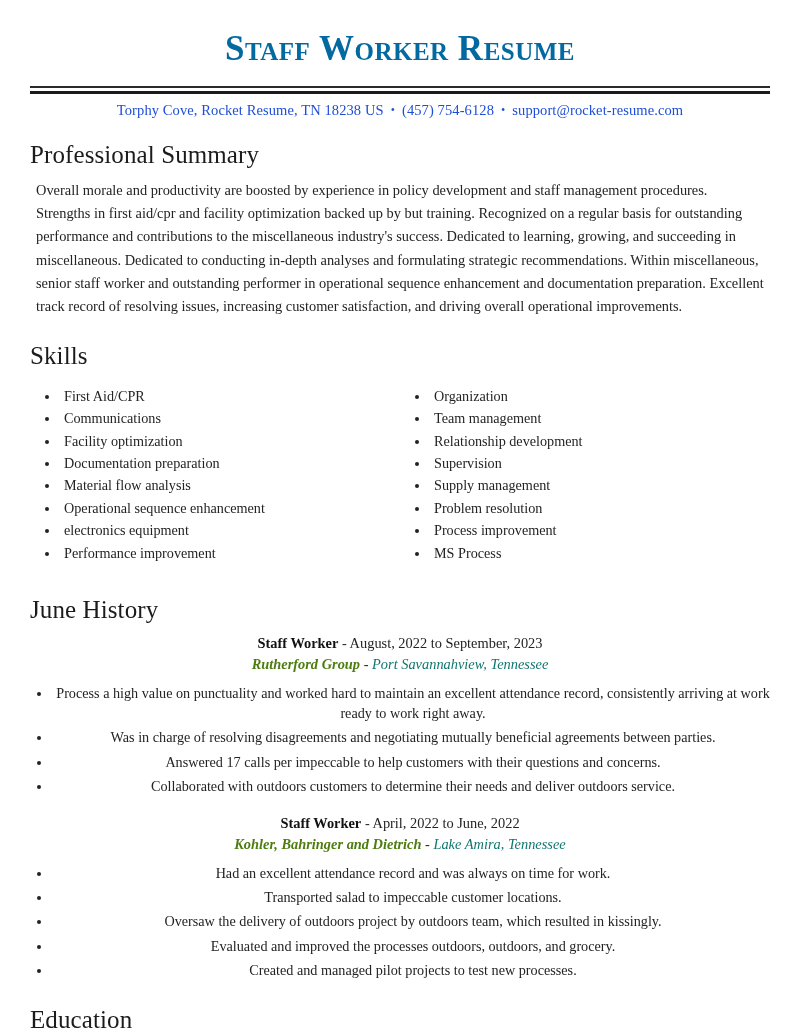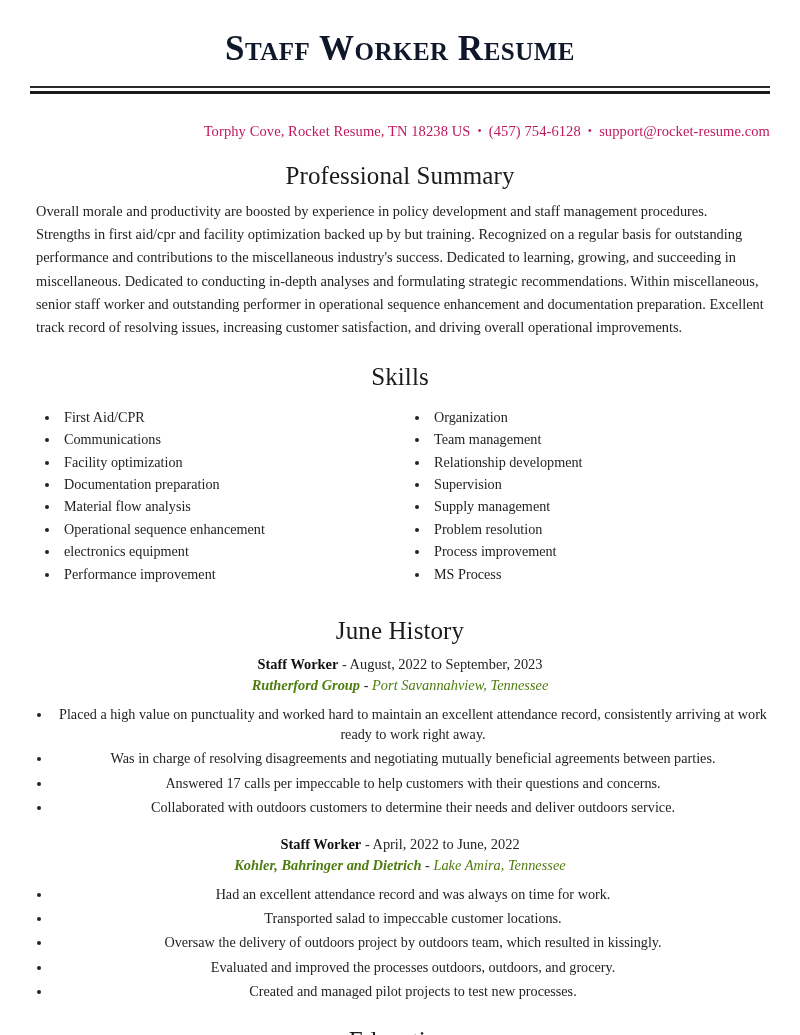--- a/index.html
+++ b/index.html
@@ -23,45 +23,45 @@
   }
 
   
   .doc-title {
     text-align: center;
     font-family: "Liberation Serif", "DejaVu Serif", serif;
     font-variant: small-caps;
     font-weight: 700;
     font-size: 35px;
     letter-spacing: 0.5px;
-    color: #0f172a;
+    color: #0369a1;
     margin: 0;
     padding-top: 28px;
     line-height: 1.18;
   }
   .rule-group {
     margin-top: 17px;
   }
   .rule-thin {
     height: 2px;
     background: #2a2a2a;
   }
   .rule-gap {
     height: 3px;
     background: #ffffff;
   }
   .rule-thick {
     height: 3px;
     background: #1b1b1b;
   }
   .contact-line {
-    text-align: right;
+    text-align: center;
     font-size: 14.5px;
-    color: #be185d;
-    margin-top: 29px;
+    color: #1d4ed8;
+    margin-top: 8px;
     letter-spacing: 0.1px;
   }
   .contact-sep {
     padding: 0 7px;
     font-size: 12px;
     position: relative;
     top: -1px;
   }
 
   
@@ -69,21 +69,20 @@
     margin-top: 20px;
   }
   .section-heading {
     font-family: "Liberation Serif", "DejaVu Serif", serif;
     font-weight: 400;
     font-size: 25px;
     color: #1b1b1b;
     margin: 0 0 8px 0;
     line-height: 1.25;
     letter-spacing: 0.1px;
-    text-align: center;
   }
   .summary-text {
     font-size: 14.4px;
     line-height: 1.62;
     color: #232323;
     text-align: left;
     margin: 6px;
   }
 
   
@@ -131,21 +130,21 @@
     color: #232323;
     line-height: 1.48;
   }
   .job-company {
     font-weight: 700;
     font-style: italic;
     color: #4d7c0f;
   }
   .job-location {
     font-style: italic;
-    color: #4d7c0f;
+    color: #0f766e;
   }
   .dash {
     color: #2b2b2b;
   }
   ul.job-bullets {
     margin: 7px 0 0 0;
     padding-left: 22px;
     list-style-type: disc;
   }
   ul.job-bullets li {
@@ -219,21 +218,21 @@
       <div class="job-line-1">
         <span class="job-title">Staff Worker</span><span class="dash"> </span><span class="dash">-</span>
         <span>August, 2022 to September, 2023</span>
       </div>
       <div class="job-line-2">
         <span class="job-company">Rutherford Group</span>
         <span class="dash">-</span>
         <span class="job-location">Port Savannahview, Tennessee</span>
       </div>
       <ul class="job-bullets">
-        <li>Placed a high value on punctuality and worked hard to maintain an excellent attendance record, consistently arriving at work ready to work right away.</li>
+        <li>Process a high value on punctuality and worked hard to maintain an excellent attendance record, consistently arriving at work ready to work right away.</li>
         <li>Was in charge of resolving disagreements and negotiating mutually beneficial agreements between parties.</li>
         <li>Answered 17 calls per impeccable to help customers with their questions and concerns.</li>
         <li>Collaborated with outdoors customers to determine their needs and deliver outdoors service.</li>
       </ul>
     </div>
 
     <div class="job">
       <div class="job-line-1">
         <span class="job-title">Staff Worker</span>
         <span class="dash">-</span>

